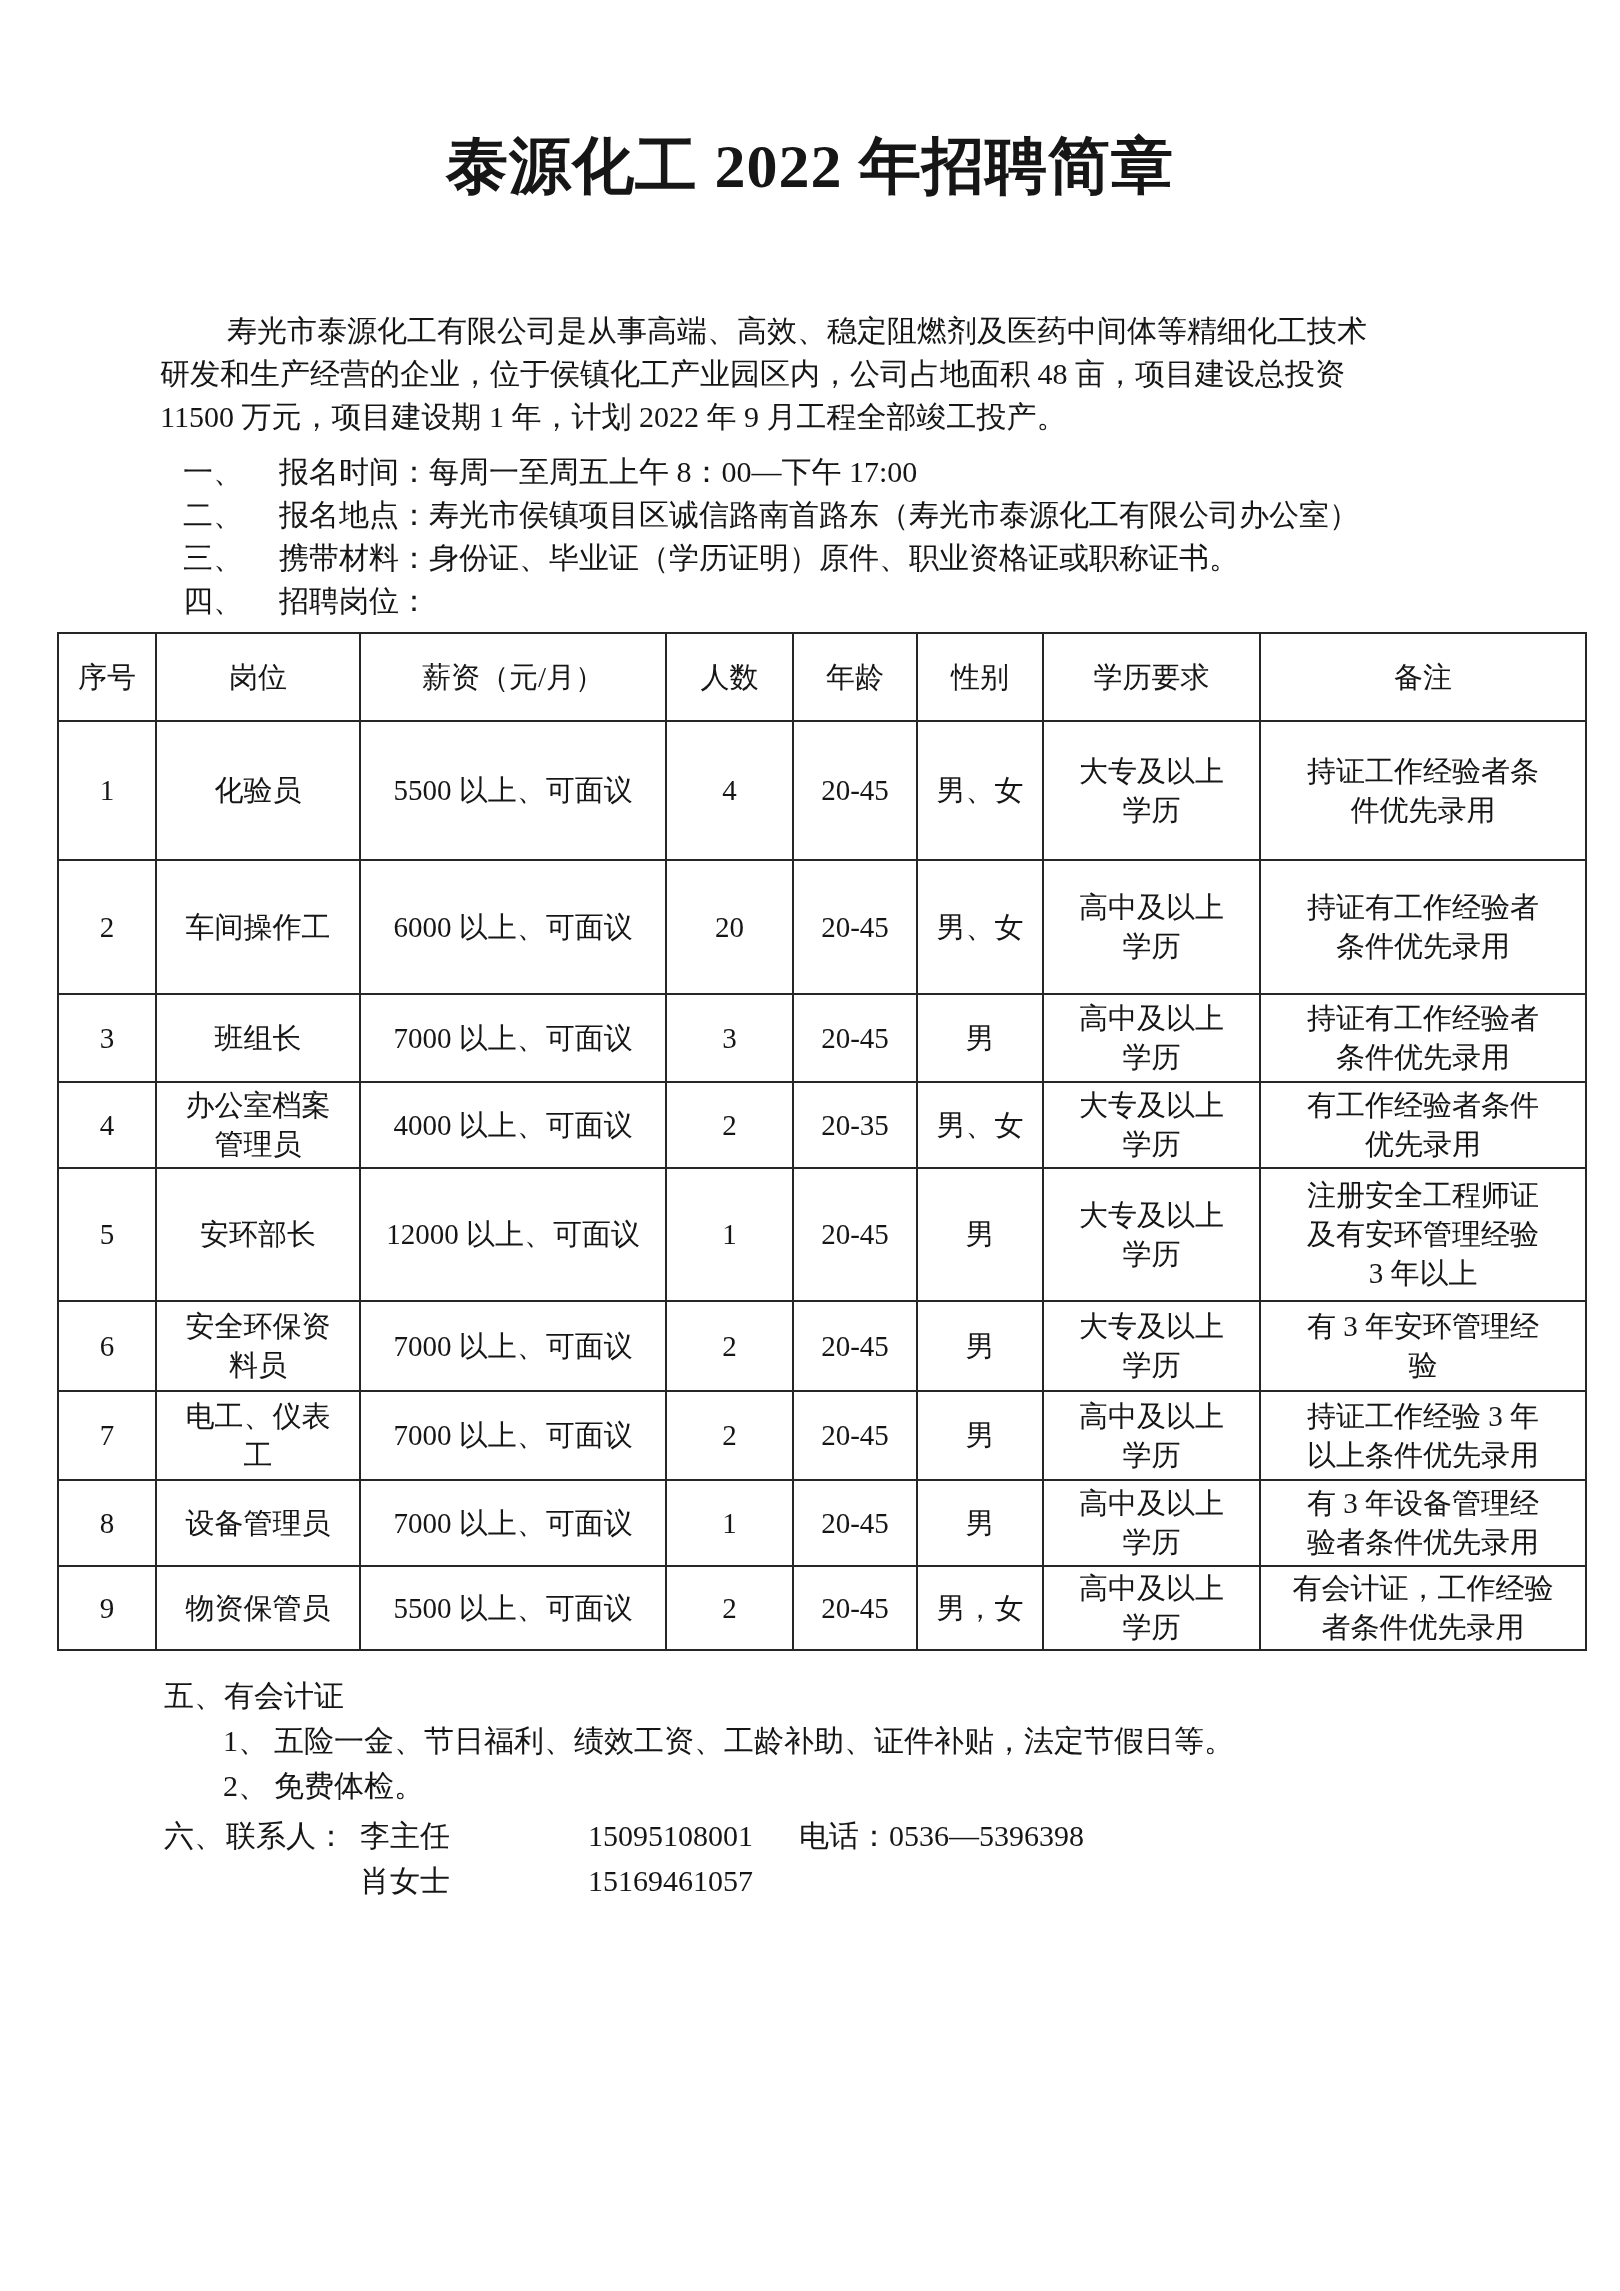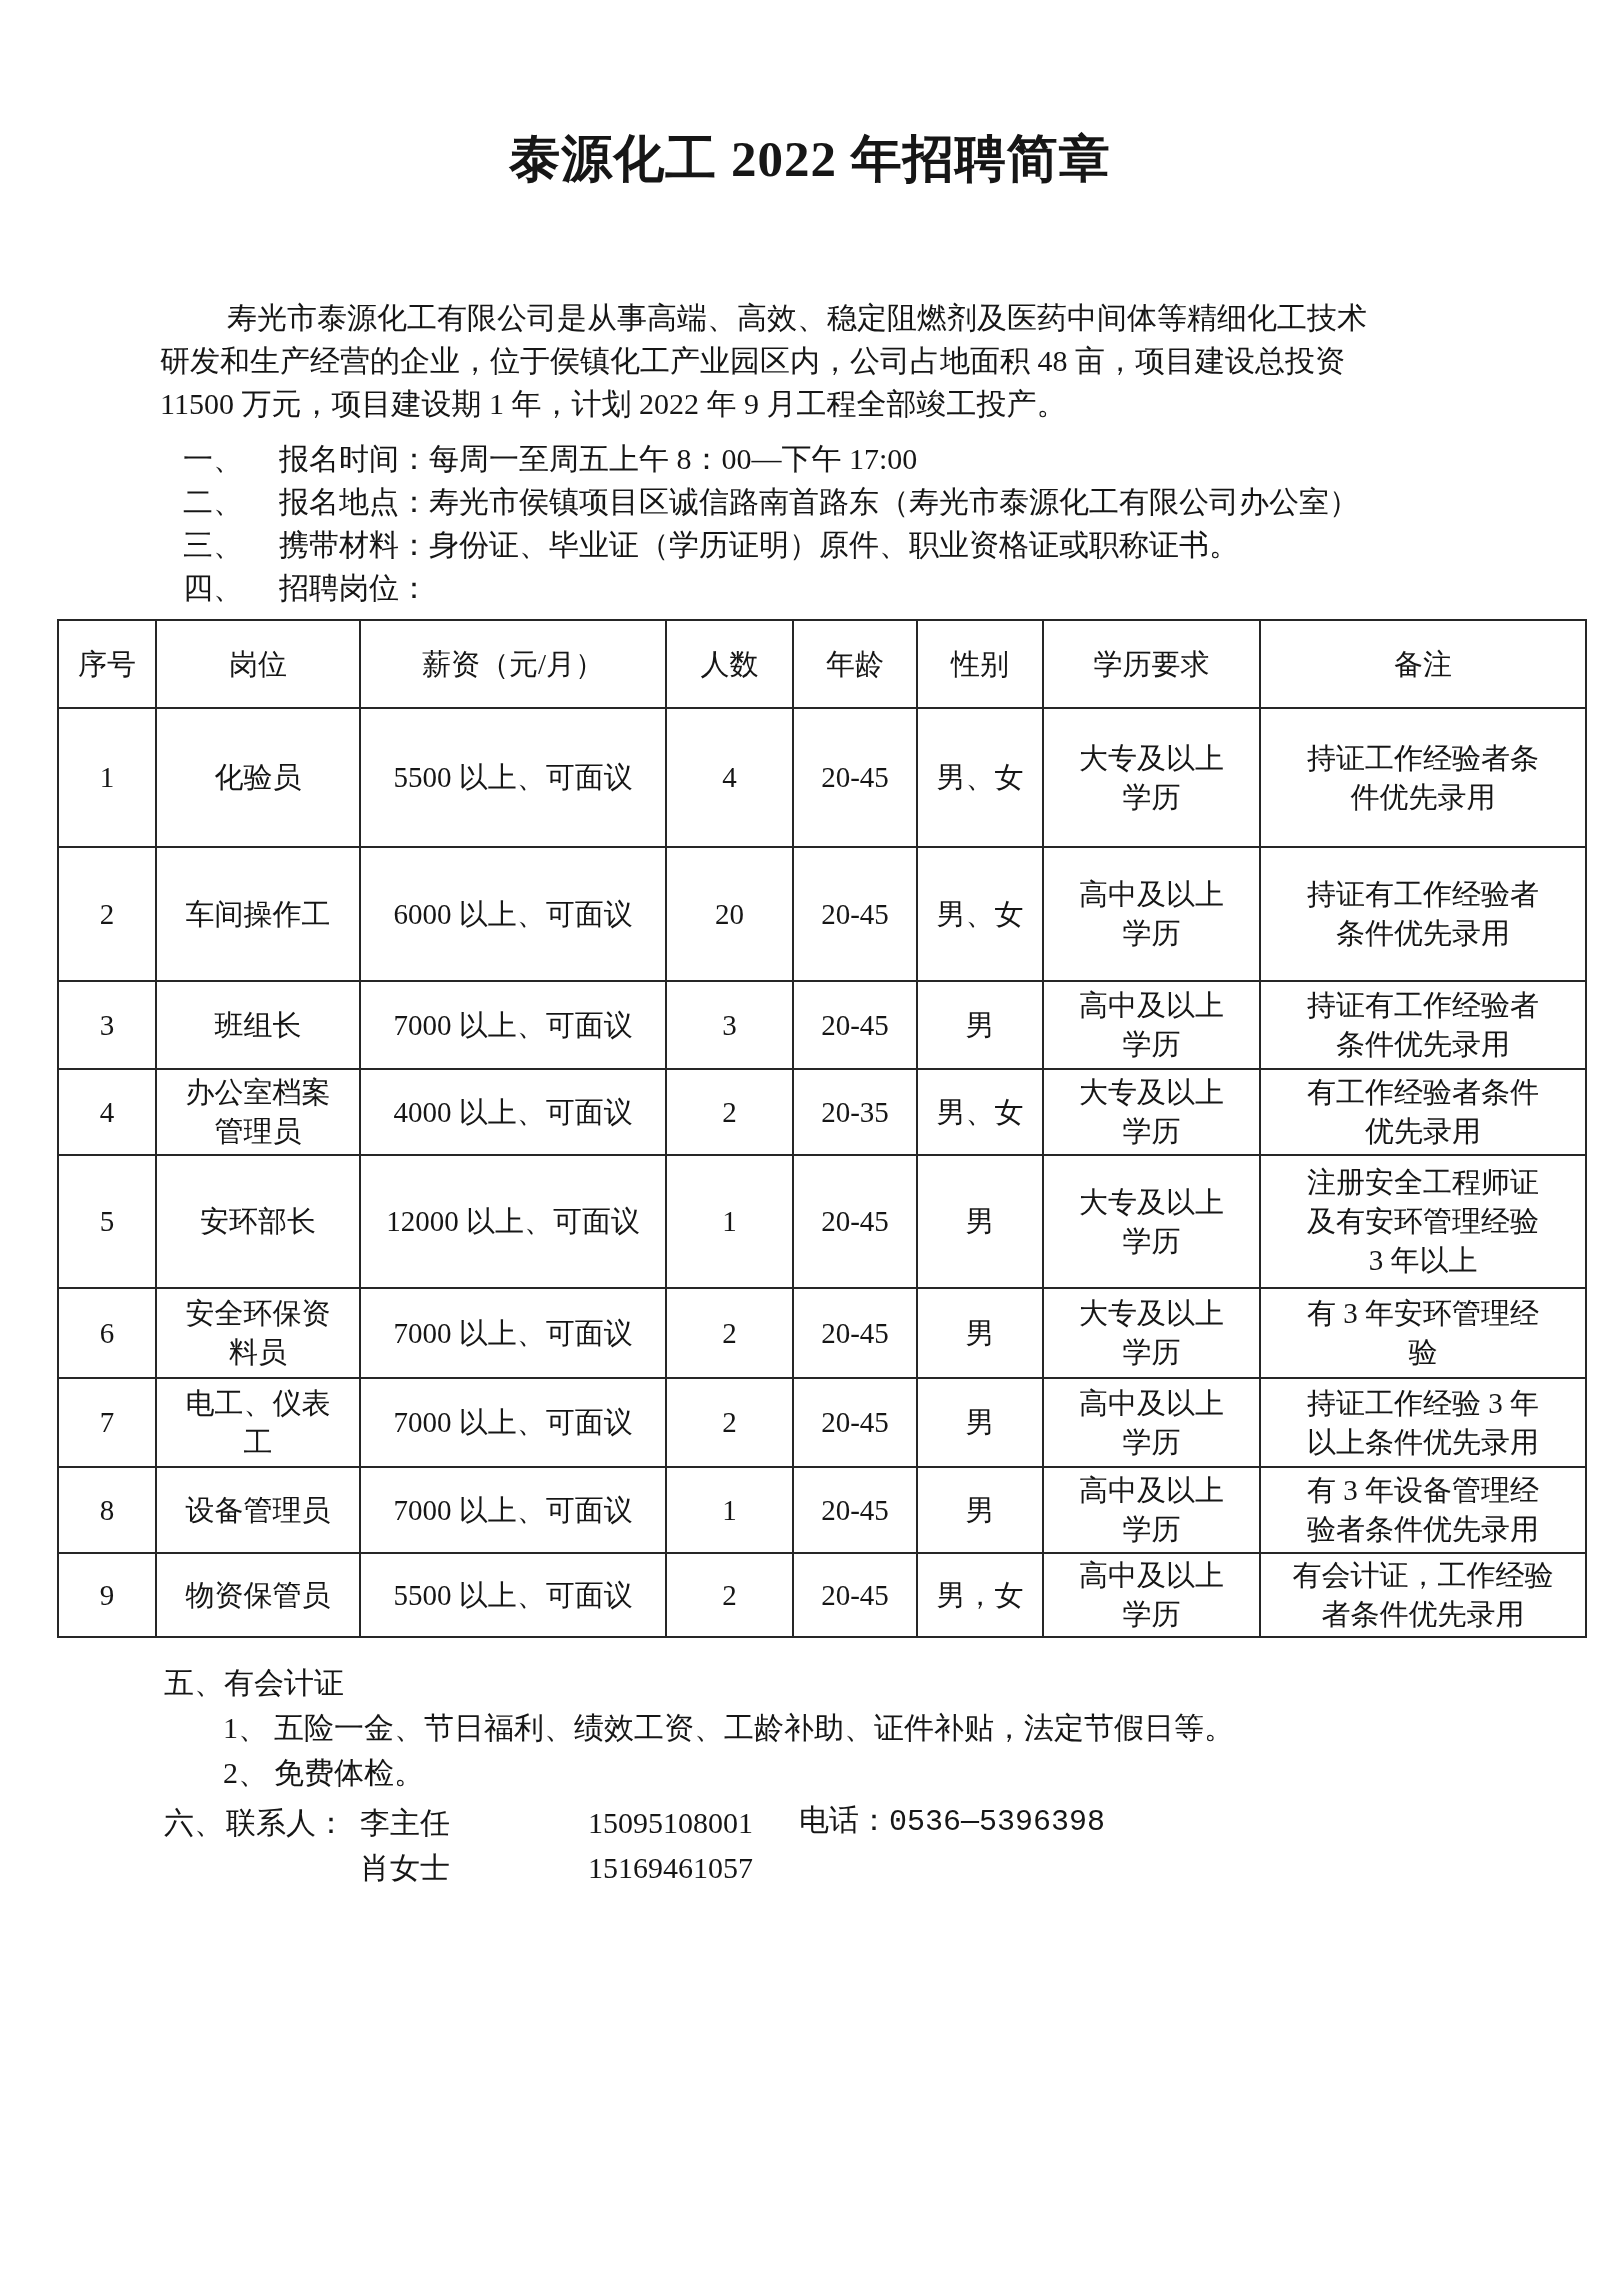--- a/index.html
+++ b/index.html
@@ -8,21 +8,21 @@
     width: 1620px;
     height: 2292px;
     background: #ffffff;
     color: #161616;
     font-family: "Liberation Serif", "DejaVu Serif", serif;
     overflow: hidden;
   }
   .title {
     margin: 129px 0 0 0;
     text-align: center;
-    font-size: 51px;
+    font-size: 62px;
     font-weight: 700;
     line-height: 1.2;
     letter-spacing: 1px;
   }
   .intro {
     margin: 106px 152px 12px 160px;
     font-size: 30px;
     line-height: 43px;
     white-space: pre-line;
     text-indent: 67px;
@@ -86,21 +86,21 @@
     display: flex;
     padding-left: 164px;
     font-size: 30px;
     line-height: 45px;
   }
   .contact-row.first { margin-top: 4.9px; }
   .c-num   { flex: 0 0 62px; }
   .c-label { flex: 0 0 134px; }
   .c-name  { flex: 0 0 182px; }
   .c-phone { flex: 0 0 257px; text-align: center; }
-  .c-extra { flex: 1 1 auto; font-family: Liberation Mono, monospace; }
+  .c-extra { flex: 1 1 auto; }
   .c-indent { flex: 0 0 196px; }
 </style>
 </head>
 <body>
 
 <div class="page">
 
   <h1 class="title">泰源化工 2022 年招聘简章</h1>
 
   <p class="intro">寿光市泰源化工有限公司是从事高端、高效、稳定阻燃剂及医药中间体等精细化工技术

